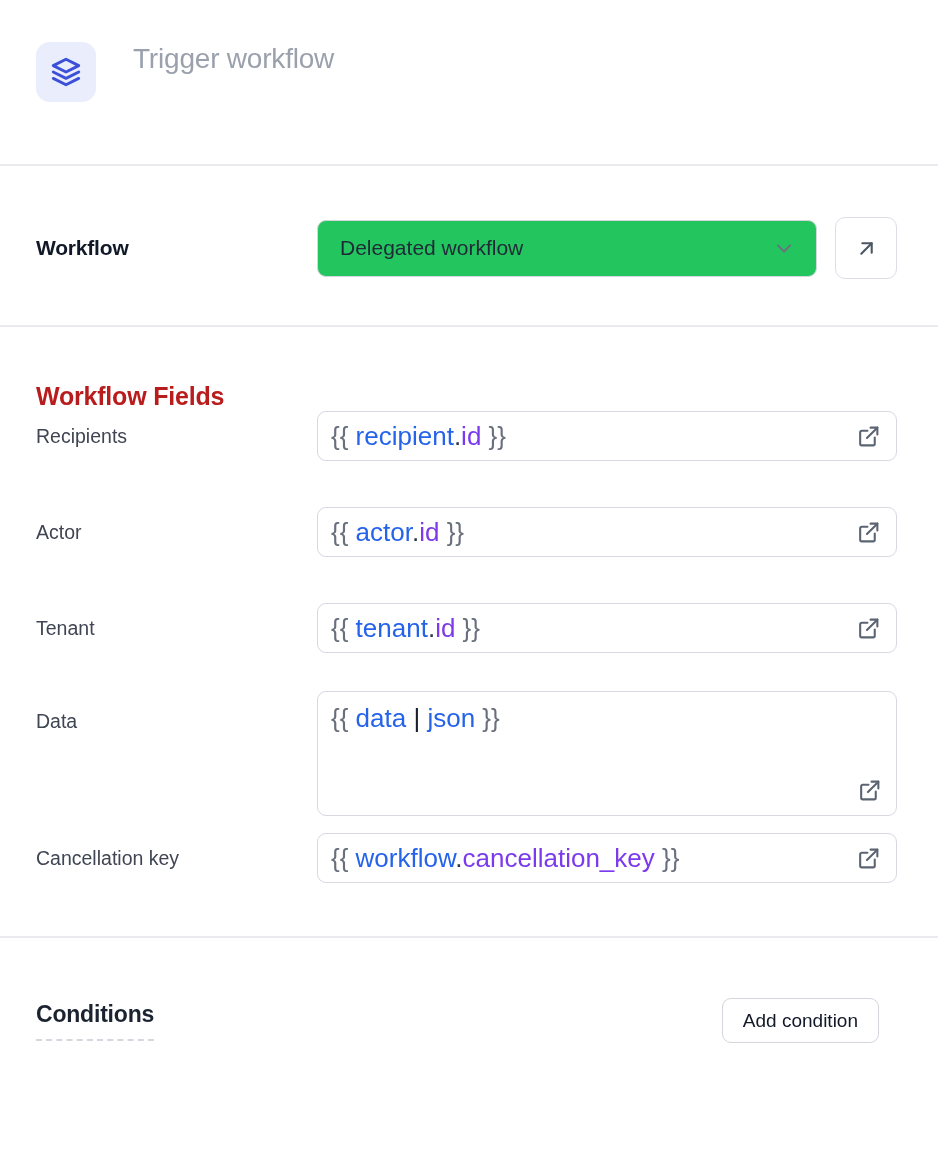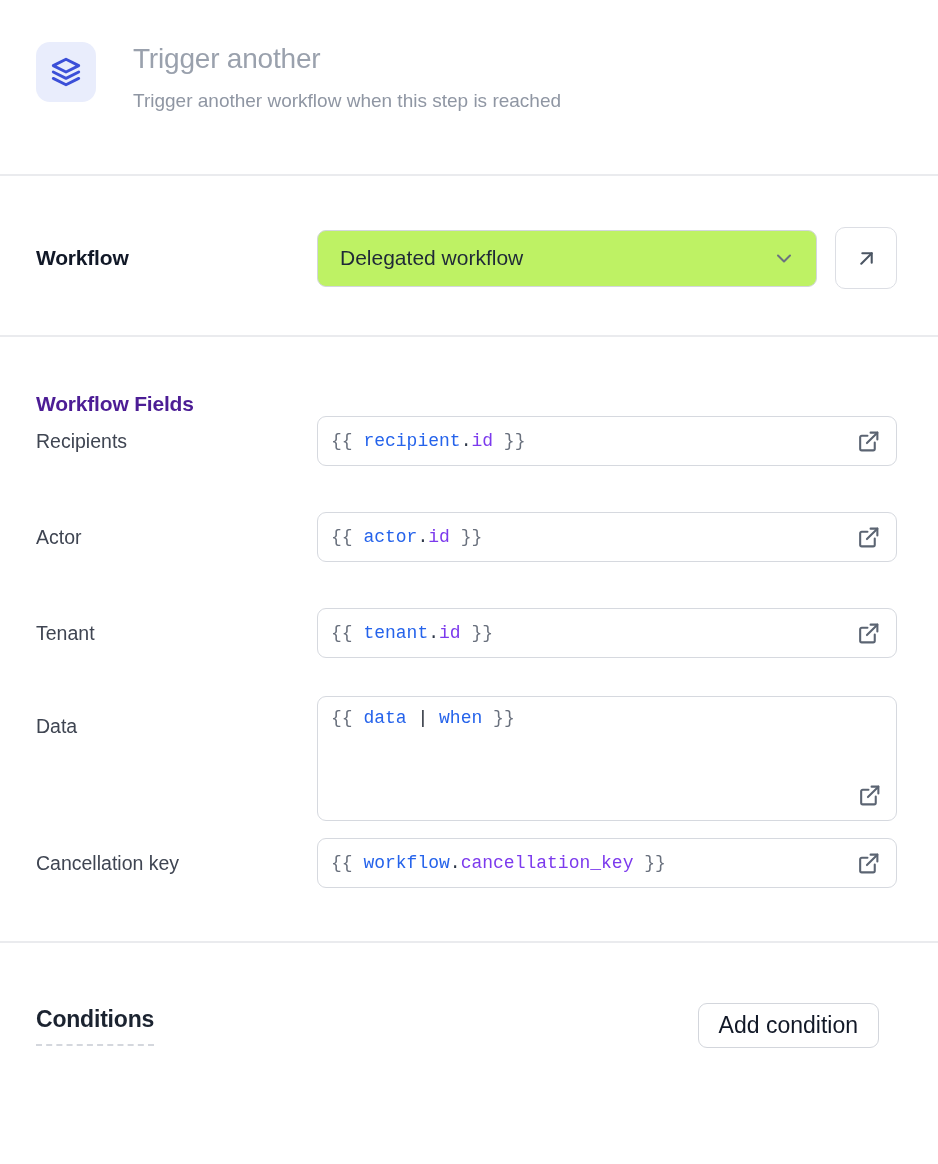--- a/index.html
+++ b/index.html
@@ -27,45 +27,45 @@
   .divider-1 { margin-top: 62px; }
   .divider-2 { margin-top: 46px; }
   .divider-3 { margin-top: 53px; }
 
   
   .workflow-row { display: flex; align-items: center; padding: 51px 41px 0 36px; }
   .row-label { font-size: 21px; font-weight: 700; color: #111827; letter-spacing: -0.2px; }
   .workflow-controls { margin-left: auto; display: flex; align-items: center; width: 580px; }
   .select {
     flex: 1; height: 57px;
-    border: 1.5px solid #d3d6dd; border-radius: 9px; background: #bef264;
+    border: 1.5px solid #d3d6dd; border-radius: 9px; background: #22c55e;
     display: flex; align-items: center; justify-content: space-between;
     padding: 0 20px 0 22px; cursor: pointer;
   }
   .select-value { font-size: 21px; color: #1f2937; }
   .select svg { width: 24px; height: 24px; color: #6b7280; }
   .open-btn {
     width: 62px; height: 62px; margin-left: 18px; flex: 0 0 62px;
     border: 1.5px solid #dcdee4; border-radius: 10px; background: #fff;
     display: flex; align-items: center; justify-content: center; cursor: pointer;
   }
   .open-btn svg { width: 25px; height: 25px; color: #4b5563; }
 
   
   .fields-section { padding: 0 41px 0 36px; }
-  .section-heading { font-size: 21px; font-weight: 700; color: #4c1d95; margin-top: 55px; letter-spacing: -0.2px; }
+  .section-heading { font-size: 25px; font-weight: 700; color: #b91c1c; margin-top: 55px; letter-spacing: -0.2px; }
   .field-row { display: flex; align-items: center; }
   .field-label { flex: 0 0 281px; font-size: 19.5px; color: #3f4552; }
   .field-box {
     flex: 1; height: 50px;
     border: 1.5px solid #d6d9df; border-radius: 9px; background: #fff;
     display: flex; align-items: center; padding: 0 15px 0 13px;
     cursor: text;
   }
-  .code { flex: 1; font-family: Liberation Mono, monospace; font-size: 18px; white-space: pre; }
+  .code { flex: 1; font-family: Liberation Sans, sans-serif; font-size: 26px; white-space: pre; }
   .tok-brace { color: #69707d; }
   .tok-obj   { color: #2563eb; }
   .tok-dot   { color: #2d3748; }
   .tok-prop  { color: #7c3aed; }
   .tok-pipe  { color: #1a202c; }
   .ext-icon { display: flex; cursor: pointer; }
   .ext-icon svg { width: 25px; height: 25px; color: #5b6472; }
 
   .field-row.multiline { align-items: flex-start; }
   .field-row.multiline .field-label { padding-top: 19px; }
@@ -75,39 +75,38 @@
   
   .conditions-row { display: flex; align-items: center; justify-content: space-between; padding: 60px 59px 0 36px; }
   .conditions-heading {
     display: inline-block; font-size: 23px; font-weight: 700; color: #1b2330;
     padding-bottom: 11px; border-bottom: 2px dashed #d4d7dd; letter-spacing: -0.2px;
   }
   .add-condition-btn {
     height: 45px; padding: 0 20px;
     border: 1.5px solid #d3d6dc; border-radius: 9px; background: #fff;
     font-family: "Liberation Sans", sans-serif;
-    font-size: 23px; font-weight: 500; color: #111827; cursor: pointer;
+    font-size: 19px; font-weight: 500; color: #111827; cursor: pointer;
   }
 </style>
 </head>
 <body>
 
 <div class="header">
   <div class="step-icon-box">
     <span style="display:flex;">
       <svg viewBox="0 0 24 24" fill="none" stroke="currentColor" stroke-width="2" stroke-linecap="round" stroke-linejoin="round">
         <polygon points="12 3 3 7.5 12 12 21 7.5 12 3"></polygon>
         <polyline points="3 12 12 16.5 21 12"></polyline>
         <polyline points="3 16.5 12 21 21 16.5"></polyline>
       </svg>
     </span>
   </div>
   <div class="header-text">
-    <div class="header-title">Trigger another</div>
-    <div class="header-subtitle">Trigger another workflow when this step is reached</div>
+    <div class="header-title">Trigger workflow</div>
   </div>
 </div>
 
 <hr class="divider divider-1">
 
 <div class="workflow-row">
   <div class="row-label">Workflow</div>
   <div class="workflow-controls">
     <div class="select">
       <span class="select-value">Delegated workflow</span>
@@ -171,21 +170,21 @@
           <polyline points="14 3.5 20.5 3.5 20.5 10"></polyline>
           <line x1="10.5" y1="13.5" x2="20.5" y2="3.5"></line>
         </svg>
       </span>
     </div>
   </div>
 
   <div class="field-row multiline" style="margin-top:38px;">
     <div class="field-label">Data</div>
     <div class="field-box multiline">
-      <span class="code"><span class="tok-brace">{{ </span><span class="tok-obj">data</span><span class="tok-brace"> </span><span class="tok-pipe">|</span><span class="tok-brace"> </span><span class="tok-obj">when</span><span class="tok-brace"> }}</span></span>
+      <span class="code"><span class="tok-brace">{{ </span><span class="tok-obj">data</span><span class="tok-brace"> </span><span class="tok-pipe">|</span><span class="tok-brace"> </span><span class="tok-obj">json</span><span class="tok-brace"> }}</span></span>
       <span class="ext-icon">
         <svg viewBox="0 0 24 24" fill="none" stroke="currentColor" stroke-width="2" stroke-linecap="round" stroke-linejoin="round">
           <path d="M18 13v6a1.5 1.5 0 0 1-1.5 1.5h-11A1.5 1.5 0 0 1 4 19V8a1.5 1.5 0 0 1 1.5-1.5H11"></path>
           <polyline points="14 3.5 20.5 3.5 20.5 10"></polyline>
           <line x1="10.5" y1="13.5" x2="20.5" y2="3.5"></line>
         </svg>
       </span>
     </div>
   </div>
 

